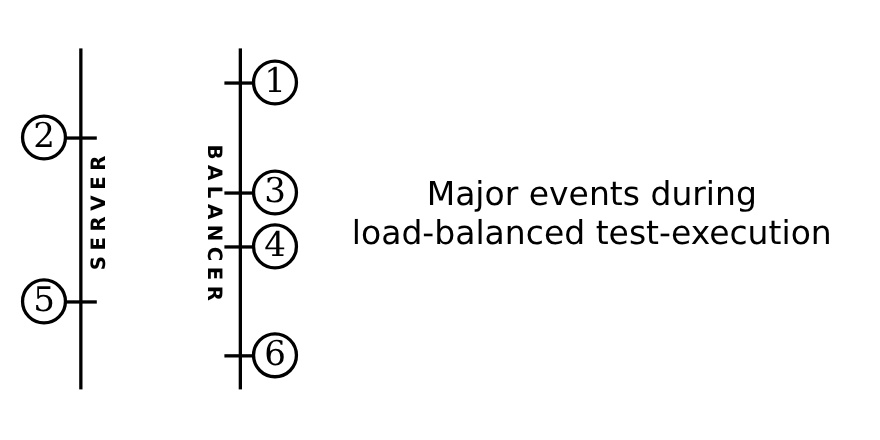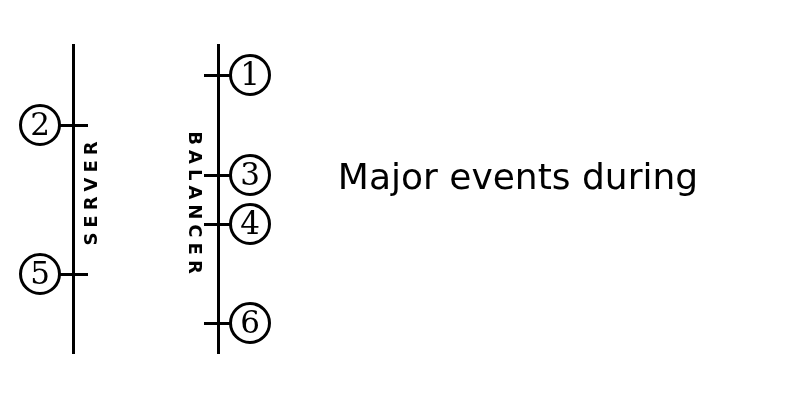--- a/index.html
+++ b/index.html
@@ -7,25 +7,25 @@
     position: relative;
     width: 800px;
     height: 400px;
     background: #ffffff;
     overflow: hidden;
     font-family: "DejaVu Sans", sans-serif;
     color: #000000;
   }
   .title {
     position: absolute;
-    left: 258px;
+    left: 278px;
     top: 159px;
     width: 520px;
     text-align: center;
-    font-size: 36px;
+    font-size: 30px;
     line-height: 36px;
     color: #000000;
     white-space: nowrap;
   }
   .vline {
     position: absolute;
     width: 3px;
     background: #000000;
   }
   .tick {
@@ -60,20 +60,21 @@
     color: #000000;
     transform: translateY(-1px);
   }
 </style>
 </head>
 <body>
 
 <div class="canvas">
   <div class="title">
     <div>Major events during</div>
+    <div>load-balanced test-execution</div>
   </div>
   <div id="timeline-layer">
       <div class="vline" style="left: 71.5px; top: 44px; height: 310px;"></div>
       <div class="tl-label" style="left: 90px; top: 191px; transform: translate(-50%, -50%) rotate(-90deg);">SERVER</div>
       <div class="vline" style="left: 216.5px; top: 44px; height: 310px;"></div>
       <div class="tl-label" style="left: 195px; top: 205px; transform: translate(-50%, -50%) rotate(90deg);">BALANCER</div>
     </div>
   <div id="event-layer">
       <div class="tick" style="left: 204px; top: 73.5px; width: 27px;"></div>
       <div class="event-circle" style="left: 229px; top: 54px;">

